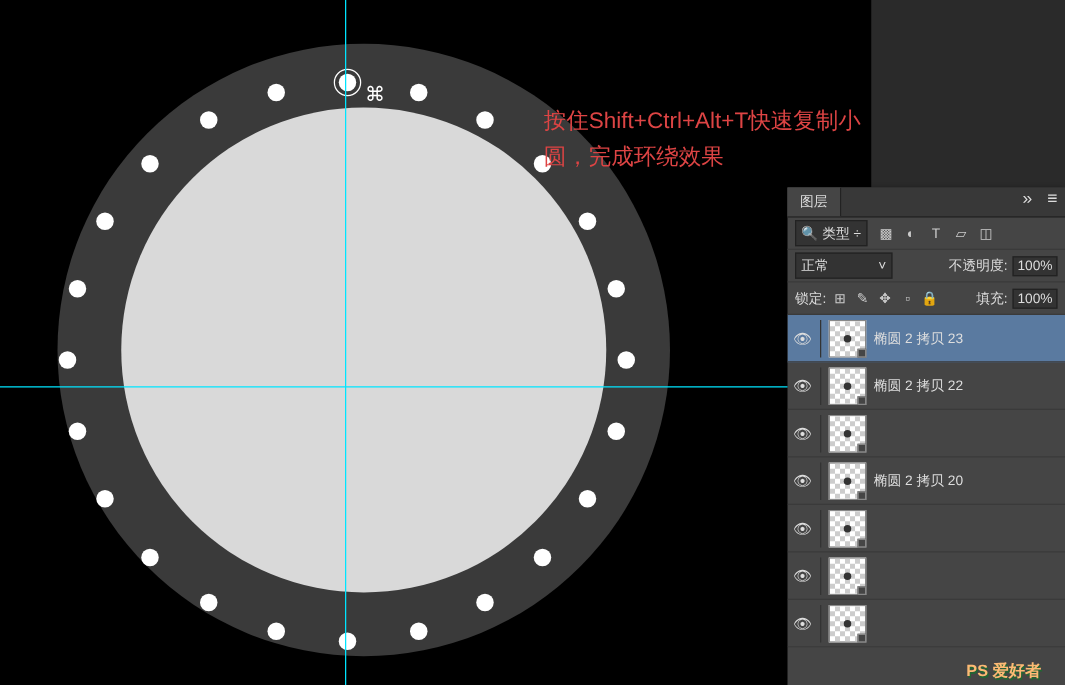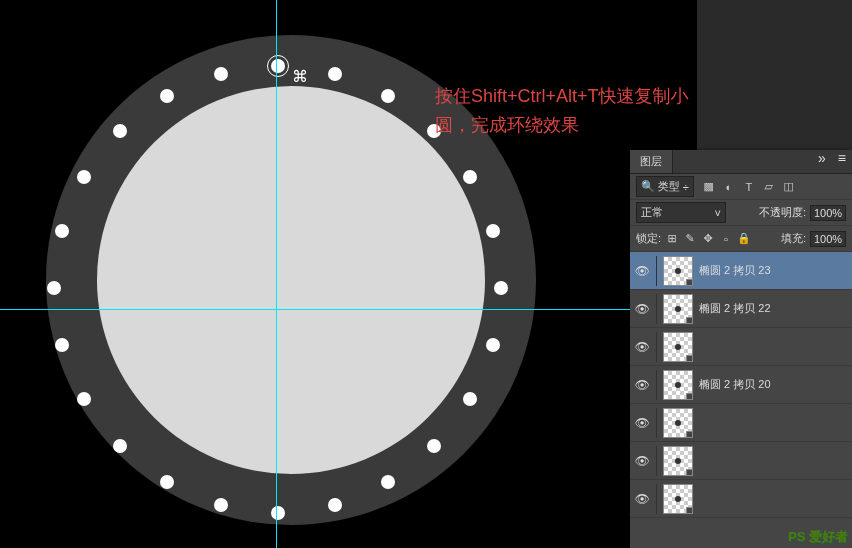--- a/index.html
+++ b/index.html
@@ -26,21 +26,21 @@
 .val-box{background:#333;border:1px solid #222;padding:1px 2px;width:36px;text-align:center}
 .layers{overflow:hidden}
 .layer{display:flex;align-items:center;height:38px;border-bottom:1px solid #3a3a3a;padding:0 4px;gap:6px}
 .layer.active{background:#5a7aa0}
 .eye{width:16px;height:16px;display:flex;align-items:center;justify-content:center;font-size:12px}
 .thumb-wrap{position:relative;width:30px;height:30px;background:#fff;border:1px solid #888}
 .checker{position:absolute;inset:0;background:repeating-conic-gradient(#ccc 0 25%,#fff 0 50%) 0 0/8px 8px}
 .thumb-c{position:absolute;left:50%;top:50%;width:6px;height:6px;border-radius:50%;background:#333;transform:translate(-50%,-50%)}
 .corner{position:absolute;right:-1px;bottom:-1px;width:7px;height:7px;background:#454545;border:1px solid #888}
 .lname{flex:1;font-size:11px}
-.watermark{position:absolute;right:4px;bottom:2px;color:#4d7c0f;font-size:13px;font-weight:bold;text-shadow:1px 1px 0 #263}
+.watermark{position:absolute;right:19px;bottom:2px;color:#fdba74;font-size:13px;font-weight:bold;text-shadow:1px 1px 0 #263}
 </style>
 </head>
 <body>
 
 <div class="canvas">
   <div class="ring-outer"></div>
   <div class="ring-inner"></div>
   <div id="dots">
       <div class="dot sel" style="left: 271px; top: 59px;"></div>
       <div class="dot" style="left: 328px; top: 67px;"></div>
@@ -96,21 +96,21 @@
     <div class="filter-icons">
       <span class="ico">▩</span>
       <span class="ico">◐</span>
       <span class="ico">T</span>
       <span class="ico">▱</span>
       <span class="ico">◫</span>
     </div>
   </div>
 
   <div class="p-row">
-    <span class="sel-box" style="width:90px;justify-content:space-between">
+    <span class="sel-box" style="width:78px;justify-content:space-between">
       <span>正常</span>
       <span>˅</span>
     </span>
     <div class="p-spacer"></div>
     <span>不透明度:</span>
     <span class="val-box">100%</span>
   </div>
 
   <div class="p-row">
     <span>锁定:</span>

